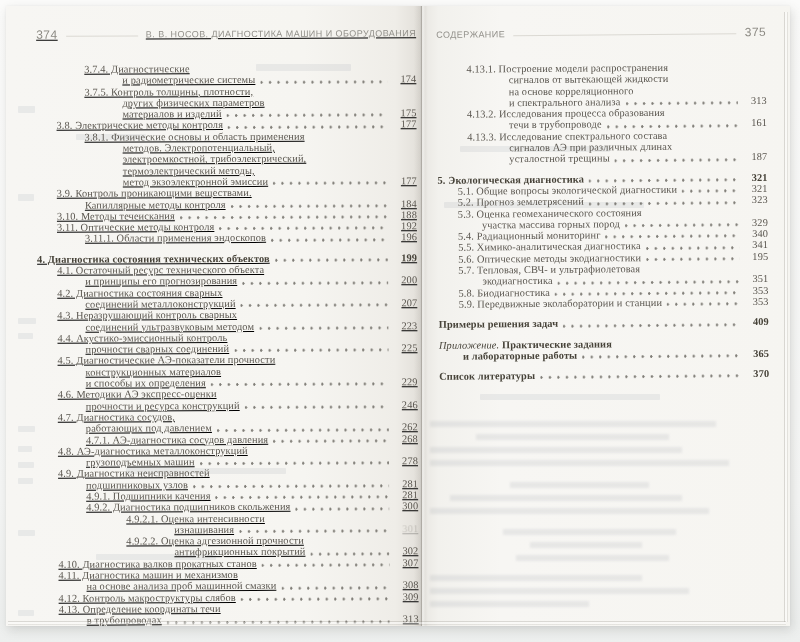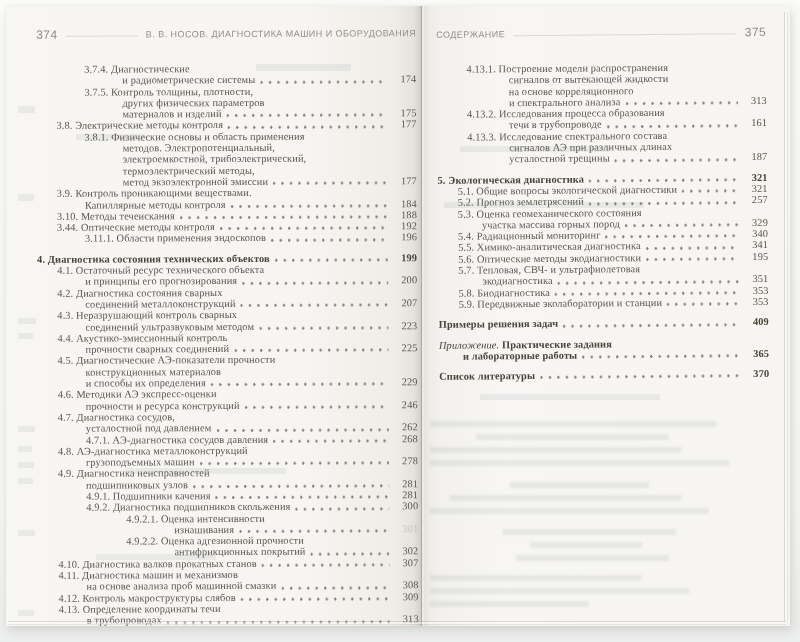--- a/index.html
+++ b/index.html
@@ -4,21 +4,21 @@
 <style>
   html,body{margin:0;padding:0;width:800px;height:642px;overflow:hidden;
     background:linear-gradient(180deg,#fbfbfa 0%,#f5f6f5 78%,#edefee 100%);
     font-family:"Liberation Serif",serif;}
   .photo{position:absolute;inset:0;}
   .spread{position:absolute;left:6px;top:6px;width:784px;height:620px;
     box-shadow:2px 4px 10px rgba(70,70,65,0.18), 0 0 2px rgba(0,0,0,0.06);
     background:var(--page-bg,#f6f5f1);}
   .page{position:absolute;top:0;height:100%;}
   .page.left{left:0;width:414px;
-    background:linear-gradient(to right,#f7f6f3 0%,#f6f5f1 72%,#efede8 94%,#e2dfd9 100%);}
+    background:linear-gradient(to right,#f7f6f3 0%,#f6f5f1 72%,#efede8 94%,#e2dfd9 100%);text-decoration:underline;}
   .page.right{left:414px;width:370px;
     background:linear-gradient(to right,#e7e5e0 0%,#f2f1ed 5%,#f7f6f3 22%,#f6f5f1 100%);}
   .gutter{position:absolute;left:408px;top:0;width:14px;height:100%;
     background:linear-gradient(to right,rgba(105,100,90,0) 0%,rgba(105,100,90,0.10) 40%,
       rgba(90,86,78,0.25) 52%,rgba(255,255,255,0.35) 62%,rgba(105,100,90,0.05) 80%,rgba(105,100,90,0) 100%);}
   .gutter:after{content:"";position:absolute;left:7px;top:0;width:1px;height:100%;background:rgba(120,115,105,0.35);}
   .edge-right{position:absolute;right:0;top:6px;bottom:4px;width:7px;
     background:repeating-linear-gradient(to right,rgba(0,0,0,0) 0 1px,rgba(140,136,128,0.28) 1px 2px,rgba(255,255,255,0.4) 2px 4px,rgba(140,136,128,0.18) 4px 5px,rgba(0,0,0,0) 5px 7px);}
   .edge-bottom{position:absolute;left:2px;right:4px;bottom:0;height:6px;
     background:repeating-linear-gradient(to bottom,rgba(0,0,0,0) 0 1px,rgba(130,126,118,0.25) 1px 2px,rgba(255,255,255,0.35) 2px 4px,rgba(130,126,118,0.15) 4px 5px,rgba(0,0,0,0) 5px 6px);}
@@ -166,21 +166,21 @@
             </div>
             <div class="toc-entry lv1">
               <div class="toc-line first">
                 <span class="txt">3.10. Методы течеискания</span>
                 <span class="dots"></span>
                 <span class="pg">188</span>
               </div>
             </div>
             <div class="toc-entry lv1">
               <div class="toc-line first">
-                <span class="txt">3.44. Оптические методы контроля</span>
+                <span class="txt">3.11. Оптические методы контроля</span>
                 <span class="dots"></span>
                 <span class="pg">192</span>
               </div>
             </div>
             <div class="toc-entry lv2">
               <div class="toc-line first">
                 <span class="txt">3.11.1. Области применения эндоскопов</span>
                 <span class="dots"></span>
                 <span class="pg">196</span>
               </div>
@@ -253,21 +253,21 @@
                 <span class="txt">прочности и ресурса конструкций</span>
                 <span class="dots"></span>
                 <span class="pg">246</span>
               </div>
             </div>
             <div class="toc-entry lv1">
               <div class="toc-line first">
                 <span class="txt">4.7. Диагностика сосудов,</span>
               </div>
               <div class="toc-line cont">
-                <span class="txt">усталостной под давлением</span>
+                <span class="txt">работающих под давлением</span>
                 <span class="dots"></span>
                 <span class="pg">262</span>
               </div>
             </div>
             <div class="toc-entry lv2">
               <div class="toc-line first">
                 <span class="txt">4.7.1. АЭ-диагностика сосудов давления</span>
                 <span class="dots"></span>
                 <span class="pg">268</span>
               </div>
@@ -442,21 +442,21 @@
               <div class="toc-line first">
                 <span class="txt">5.1. Общие вопросы экологической диагностики</span>
                 <span class="dots"></span>
                 <span class="pg">321</span>
               </div>
             </div>
             <div class="toc-entry lv1">
               <div class="toc-line first">
                 <span class="txt">5.2. Прогноз землетрясений</span>
                 <span class="dots"></span>
-                <span class="pg">257</span>
+                <span class="pg">323</span>
               </div>
             </div>
             <div class="toc-entry lv1">
               <div class="toc-line first">
                 <span class="txt">5.3. Оценка геомеханического состояния</span>
               </div>
               <div class="toc-line cont">
                 <span class="txt">участка массива горных пород</span>
                 <span class="dots"></span>
                 <span class="pg">329</span>

